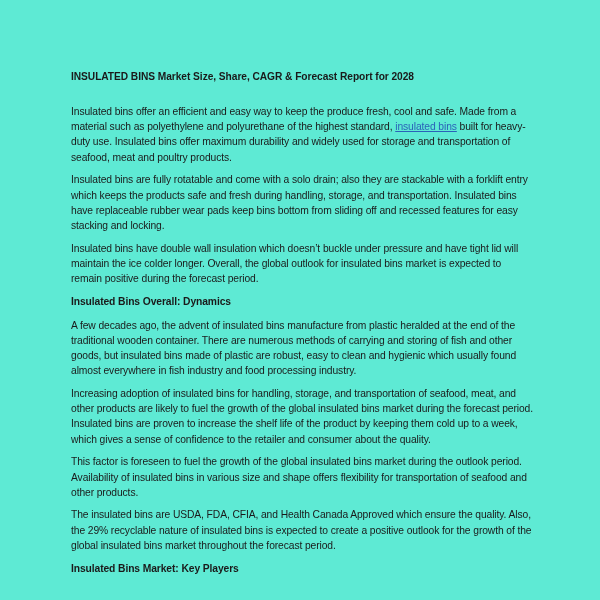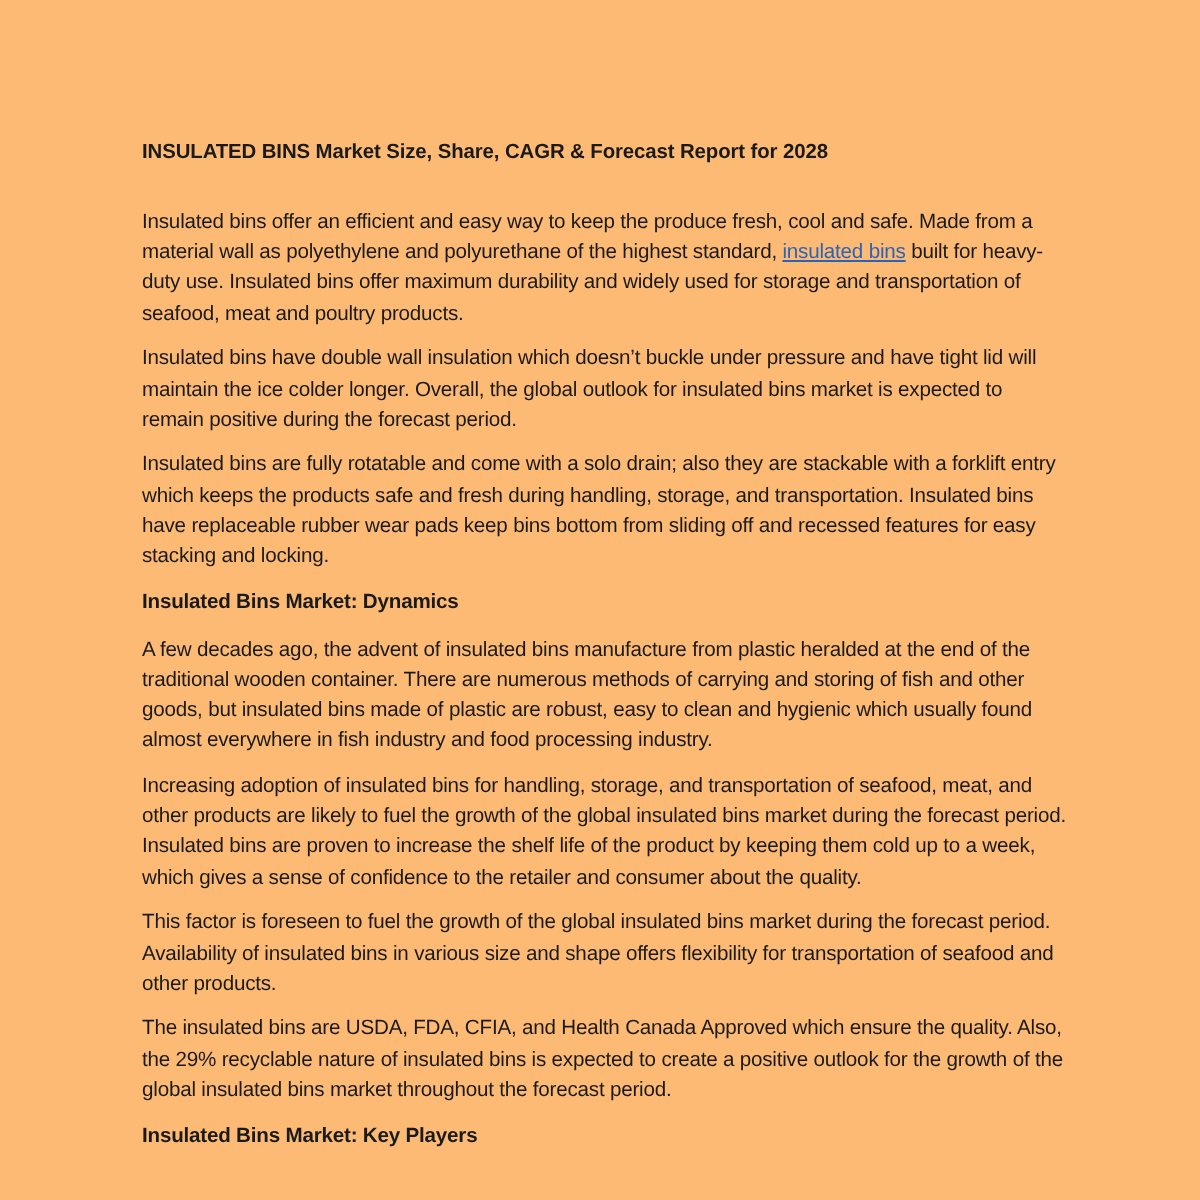--- a/index.html
+++ b/index.html
@@ -14,21 +14,21 @@
       position: relative;
       font-family: "Liberation Sans", sans-serif;
       color: #1a1a1a;
     }
     .page {
       position: absolute;
       left: 0;
       top: 0;
       width: 600px;
       height: 600px;
-      background: #fdba74;
+      background: #5eead4;
       overflow: hidden;
     }
     .content {
       position: absolute;
       left: 71px;
       top: 70px;
       width: 462px;
     }
     .title {
       font-size: 10.2px;
@@ -65,33 +65,33 @@
     }
   </style>
 </head>
 <body>
 
 <div class="page">
   <div class="content">
 
     <div class="title">INSULATED BINS Market Size, Share, CAGR &amp; Forecast Report for 2028</div>
 
-    <p><span>Insulated bins offer an efficient and easy way to keep the produce fresh, cool and safe.  Made from a material wall as polyethylene and polyurethane of the highest standard, </span><a class="link">insulated bins</a><span> built for heavy-duty use. Insulated bins offer maximum durability and widely used for storage and transportation of seafood, meat and poultry products.</span></p>
+    <p><span>Insulated bins offer an efficient and easy way to keep the produce fresh, cool and safe.  Made from a material such as polyethylene and polyurethane of the highest standard, </span><a class="link">insulated bins</a><span> built for heavy-duty use. Insulated bins offer maximum durability and widely used for storage and transportation of seafood, meat and poultry products.</span></p>
+
+    <p>Insulated bins are fully rotatable and come with a solo drain; also they are stackable with a forklift entry which keeps the products safe and fresh during handling, storage, and transportation. Insulated bins have replaceable rubber wear pads keep bins bottom from sliding off and recessed features for easy stacking and locking.</p>
 
     <p>Insulated bins have double wall insulation which doesn’t buckle under pressure and have tight lid will maintain the ice colder longer. Overall, the global outlook for insulated bins market is expected to remain positive during the forecast period.</p>
 
-    <p>Insulated bins are fully rotatable and come with a solo drain; also they are stackable with a forklift entry which keeps the products safe and fresh during handling, storage, and transportation. Insulated bins have replaceable rubber wear pads keep bins bottom from sliding off and recessed features for easy stacking and locking.</p>
 
-
-    <div class="heading">Insulated Bins Market: Dynamics</div>
+    <div class="heading">Insulated Bins Overall: Dynamics</div>
 
     <p>A few decades ago, the advent of insulated bins manufacture from plastic heralded at the end of the traditional wooden container. There are numerous methods of carrying and storing of fish and other goods, but insulated bins made of plastic are robust, easy to clean and hygienic which usually found almost everywhere in fish industry and food processing industry.</p>
 
     <p>Increasing adoption of insulated bins for handling, storage, and transportation of seafood, meat, and other products are likely to fuel the growth of the global insulated bins market during the forecast period. Insulated bins are proven to increase the shelf life of the product by keeping them cold up to a week, which gives a sense of confidence to the retailer and consumer about the quality.</p>
 
-    <p>This factor is foreseen to fuel the growth of the global insulated bins market during the forecast period. Availability of insulated bins in various size and shape offers flexibility for transportation of seafood and other products.</p>
+    <p>This factor is foreseen to fuel the growth of the global insulated bins market during the outlook period. Availability of insulated bins in various size and shape offers flexibility for transportation of seafood and other products.</p>
 
     <p>The insulated bins are USDA, FDA, CFIA, and Health Canada Approved which ensure the quality. Also, the 29% recyclable nature of insulated bins is expected to create a positive outlook for the growth of the global insulated bins market throughout the forecast period.</p>
 
     <div class="heading">Insulated Bins Market: Key Players</div>
 
   </div>
 </div>
 
 </body></html>

